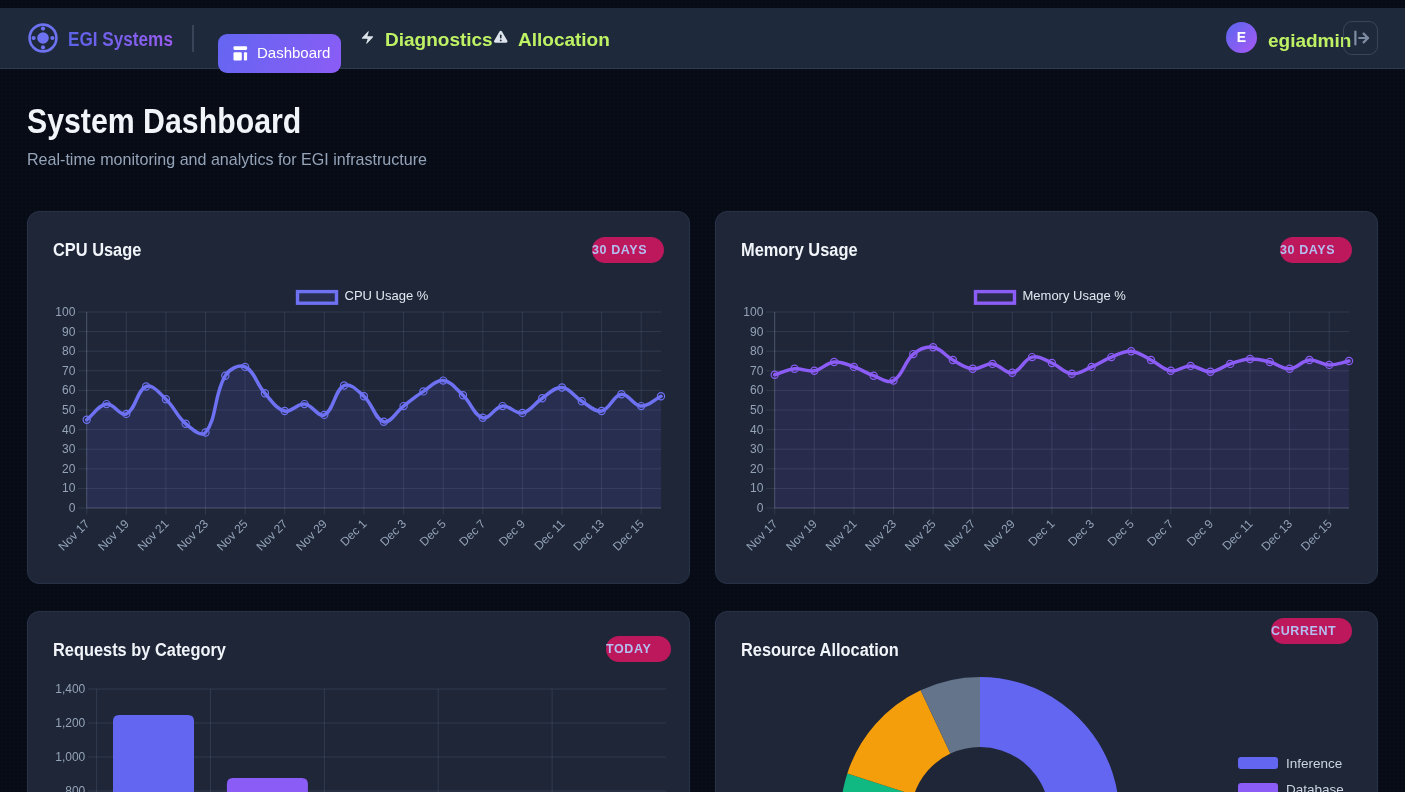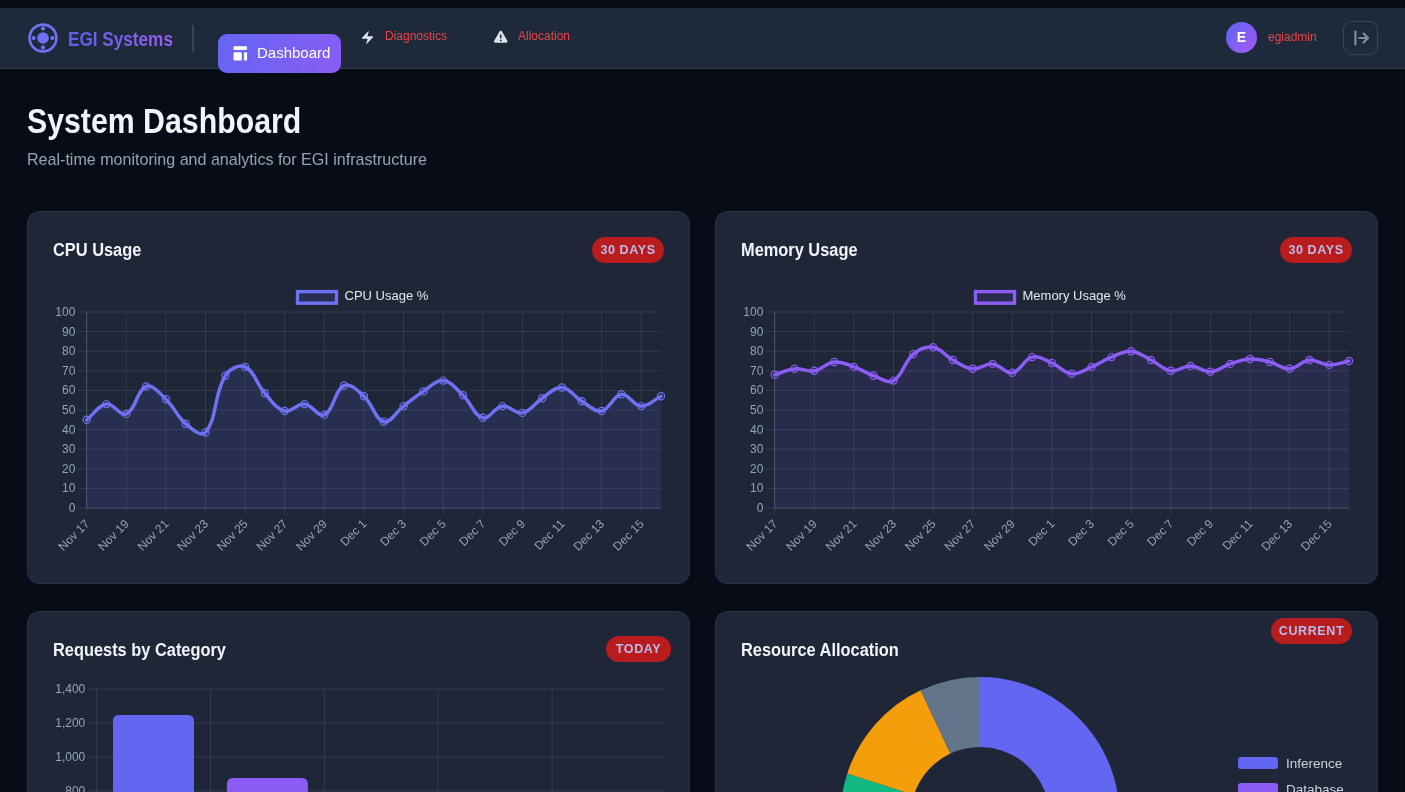--- a/index.html
+++ b/index.html
@@ -6,24 +6,24 @@
   font-family:"Liberation Sans", sans-serif; }
 .nav { position:absolute; left:0; top:8px; width:1405px; height:61px; background:#1e293b;
   border-bottom:1px solid #2e3a50; }
 .logo-txt { position:absolute; left:68px; top:20px; font-size:19.5px; font-weight:bold; transform:scaleX(0.88); transform-origin:0 50%; white-space:nowrap;
   background:linear-gradient(90deg,#5c63e8,#9a5cf0); -webkit-background-clip:text;
   background-clip:text; color:transparent; }
 .sep { position:absolute; left:192px; top:17px; width:1.5px; height:27px; background:#3a4459; }
 .btn-dash { position:absolute; left:218px; top:10px; width:123px; height:39px; border-radius:9px;
   background:linear-gradient(120deg,#6366f1,#8b5cf6);margin-top:16px; }
 .btn-dash span { position:absolute; left:39px; top:10px; font-size:15px; color:#fff; }
-.navlink { position:absolute; top:21px; font-size:12px; color:#ef4444; }
-.badge { position:absolute; height:26px; border-radius:13px; background:#b91c1c;
+.navlink { position:absolute; top:21px; font-size:19px; color:#bef264;font-weight:bold; }
+.badge { position:absolute; height:26px; border-radius:13px; background:#be185d;
   color:#b4bef0; font-size:12.5px; font-weight:bold; letter-spacing:0.6px;
-  line-height:26px; text-align:center; }
+  line-height:26px; text-align:left; }
 .card { position:absolute; width:663px; height:373px; background:#1e2638;
   border:1px solid #273246; border-radius:12px; }
 .ctitle { position:absolute; left:25px; top:28px; font-size:18px; font-weight:bold; color:#f1f5f9; transform:scaleX(0.91); transform-origin:0 50%; white-space:nowrap; }
 .avatar { position:absolute; left:1226px; top:14px; width:31px; height:31px; border-radius:50%;
   background:linear-gradient(135deg,#6065ef 10%,#a159f4 90%); color:#fff; font-size:14px; font-weight:bold;
   text-align:center; line-height:31px; }
 .logout { position:absolute; left:1343px; top:13px; width:35px; height:34px; border-radius:9px;
   border:1.3px solid #3b4557; }
 </style></head>
 <body>

